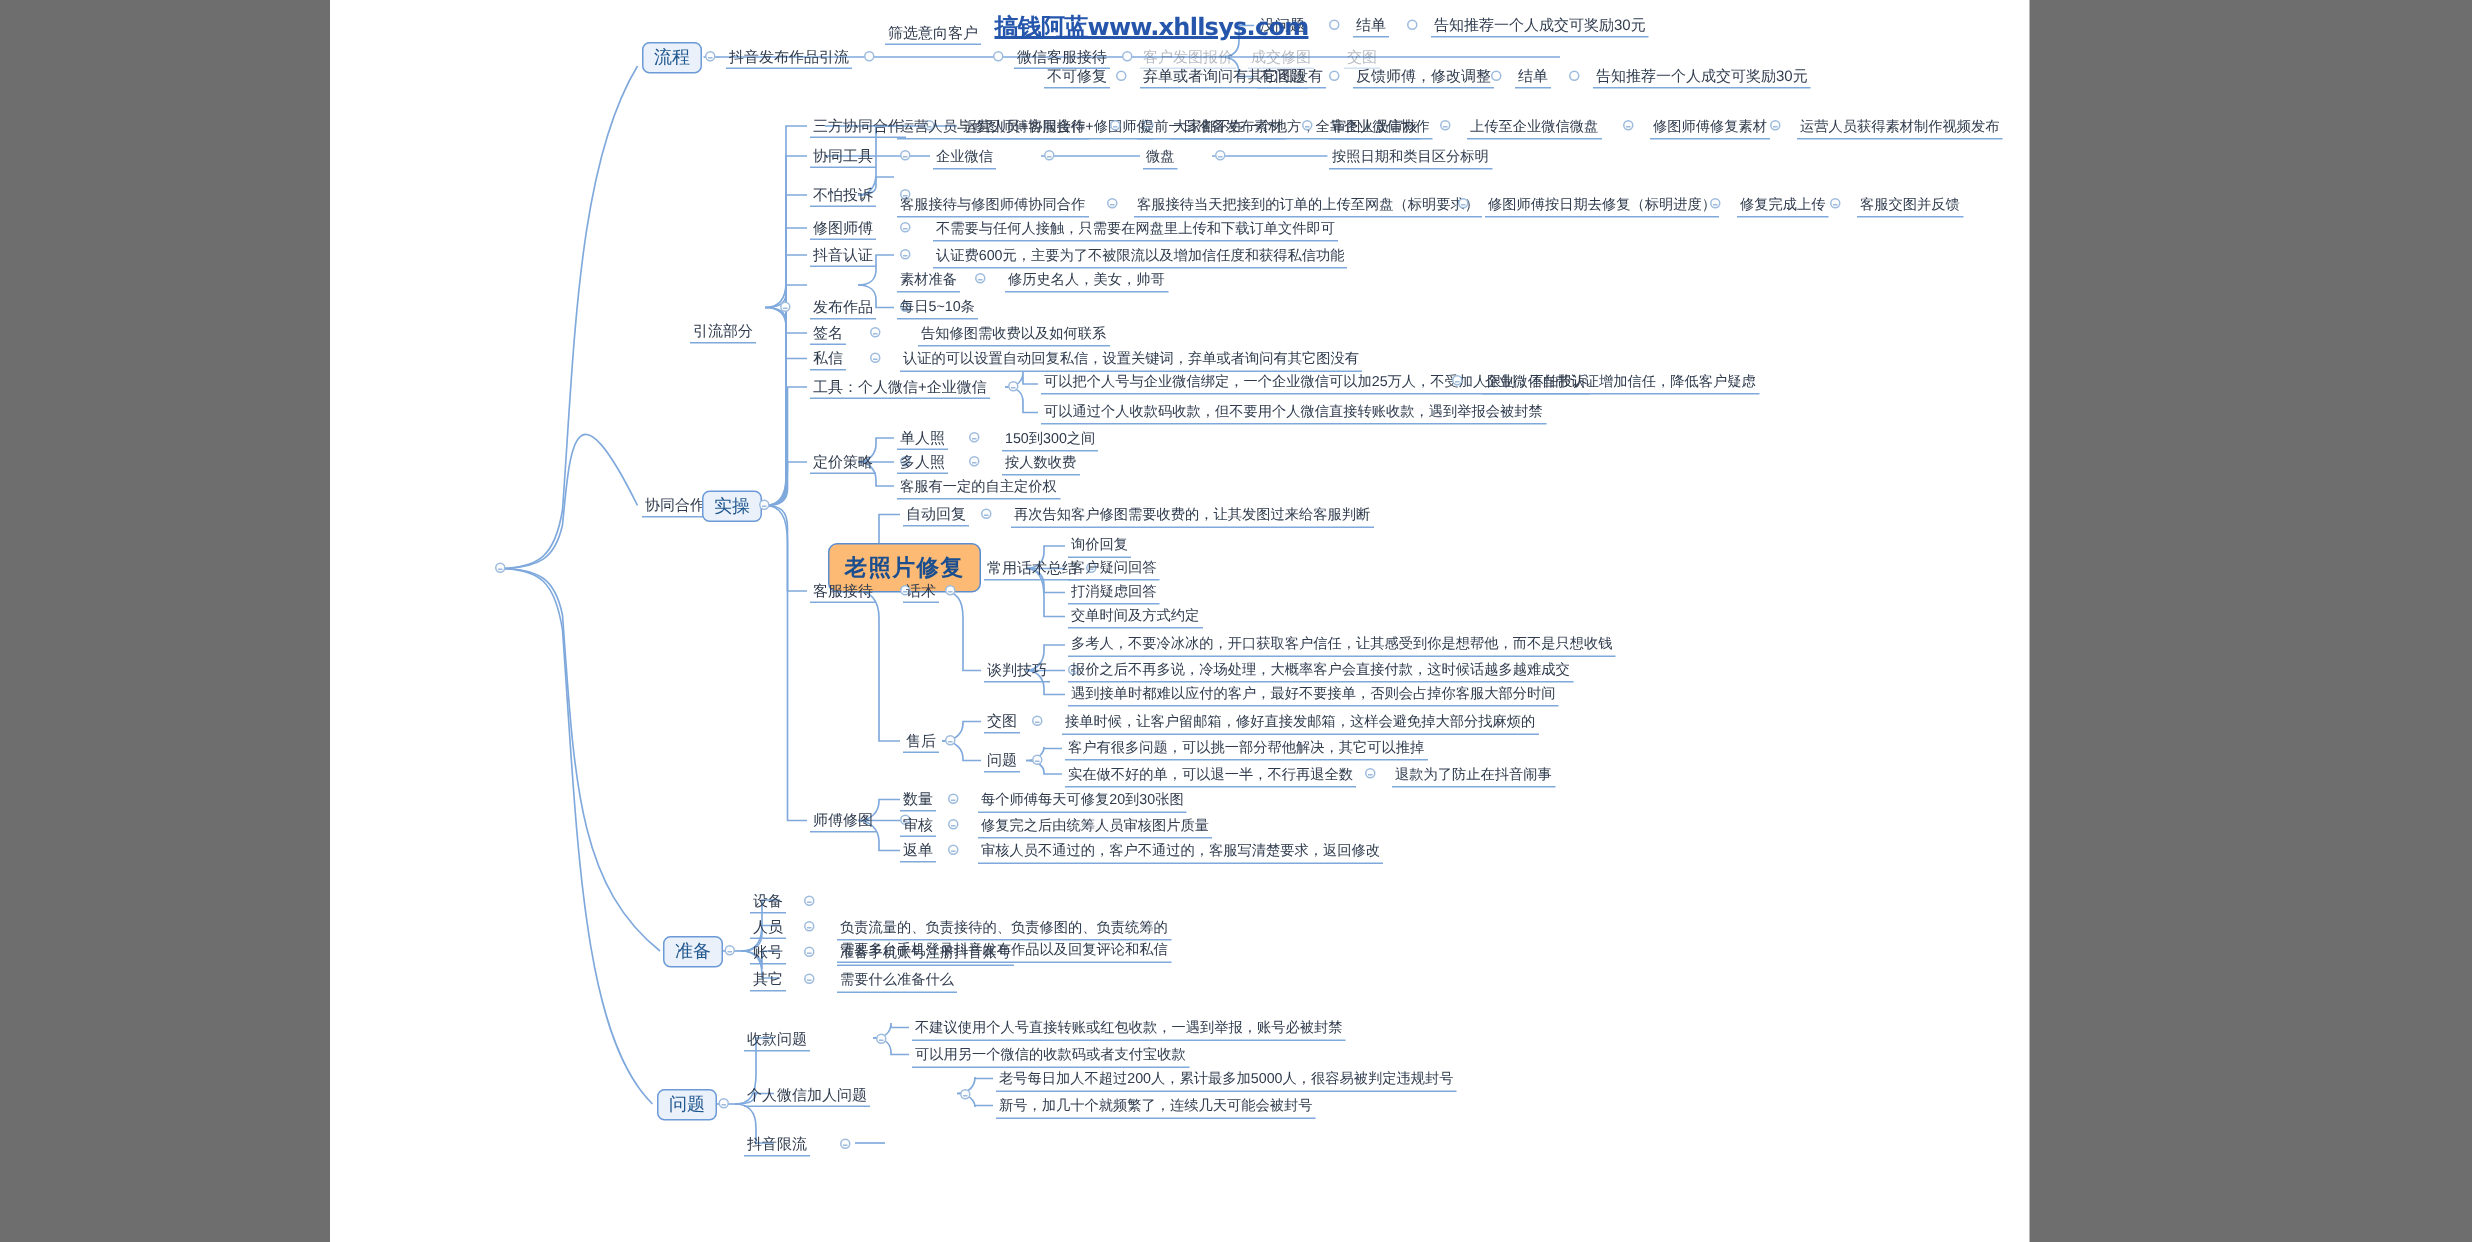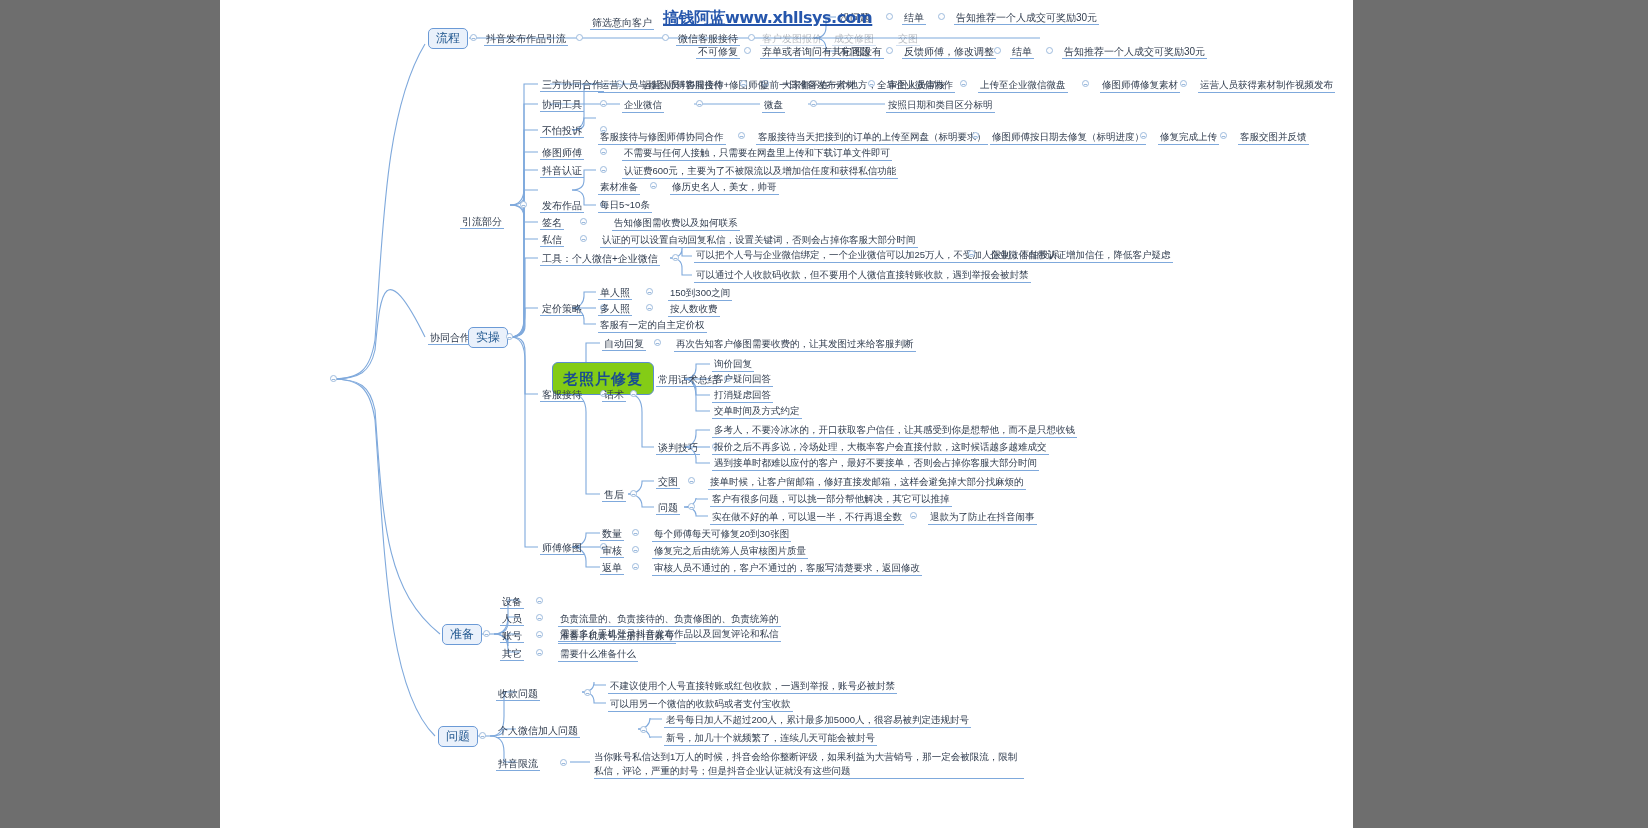--- a/index.html
+++ b/index.html
@@ -28,21 +28,21 @@
     color:#2f3b4d;
     line-height:1.15;
   }
   
   .root{
     left:332px;top:362px;
     width:102px;height:33px;
     box-sizing:border-box;
     border:1.4px solid #5b8dd0;
     border-radius:6px;
-    background:#84cc16;
+    background:#fdba74;
     color:#1a4e8f;
     font-size:15px;font-weight:bold;
     display:flex;align-items:center;justify-content:center;
     letter-spacing:1px;
   }
   
   .lv1{
     box-sizing:border-box;
     border:1.1px solid #6b9ad6;
     border-radius:5px;
@@ -285,21 +285,21 @@
   <span class="dot" style="left:430px;top:182px;"></span>
   <div class="node txt" style="left:450px;top:180px;">修历史名人，美女，帅哥</div>
   <div class="node txt" style="left:378px;top:198px;">每日5~10条</div>
 
   <div class="node txt b" style="left:320px;top:215px;">签名</div>
   <span class="dot" style="left:360px;top:218px;"></span>
   <div class="node txt" style="left:392px;top:216px;">告知修图需收费以及如何联系</div>
 
   <div class="node txt b" style="left:320px;top:232px;">私信</div>
   <span class="dot" style="left:360px;top:235px;"></span>
-  <div class="node txt" style="left:380px;top:233px;">认证的可以设置自动回复私信，设置关键词，否则会占掉你客服大部分时间</div>
+  <div class="node txt" style="left:380px;top:233px;">认证的可以设置自动回复私信，设置关键词，弃单或者询问有其它图没有</div>
 
   <div class="node lv1" style="left:248px;top:327px;">实操</div>
   <span class="dot" style="left:286px;top:333px;"></span>
 
   <div class="node txt b" style="left:320px;top:251px;">工具：个人微信+企业微信</div>
   <span class="dot" style="left:452px;top:254px;"></span>
   <div class="node txt" style="left:474px;top:248px;">可以把个人号与企业微信绑定，一个企业微信可以加25万人，不受加人限制，不怕投诉</div>
   <span class="dot" style="left:748px;top:250px;"></span>
   <div class="node txt" style="left:768px;top:248px;">企业微信自带认证增加信任，降低客户疑虑</div>
   <div class="node txt" style="left:474px;top:268px;">可以通过个人收款码收款，但不要用个人微信直接转账收款，遇到举报会被封禁</div>
@@ -385,17 +385,14 @@
   <div class="node txt" style="left:388px;top:679px;">不建议使用个人号直接转账或红包收款，一遇到举报，账号必被封禁</div>
   <div class="node txt" style="left:388px;top:697px;">可以用另一个微信的收款码或者支付宝收款</div>
 
   <div class="node txt b" style="left:276px;top:723px;">个人微信加人问题</div>
   <span class="dot" style="left:420px;top:726px;"></span>
   <div class="node txt" style="left:444px;top:713px;">老号每日加人不超过200人，累计最多加5000人，很容易被判定违规封号</div>
   <div class="node txt" style="left:444px;top:731px;">新号，加几十个就频繁了，连续几天可能会被封号</div>
 
   <div class="node txt b" style="left:276px;top:756px;">抖音限流</div>
   <span class="dot" style="left:340px;top:759px;"></span>
-  <div class="node txt" style="left:372px;top:750px;width:430px;white-space:normal;height:auto;line-height:1.45;border-bottom:none;">
-    <span style="display:block;border-bottom:1.4px solid #7fa9dc;">当你账号私信达到1万人的时候，抖音会给你整断评级，如果利益为大营销号，那一定会被限流，限制私信，评论，严重的封号；但是抖音企业认证就没有这些问题</span>
-  </div>
 
 </div>
 
 </body></html>

